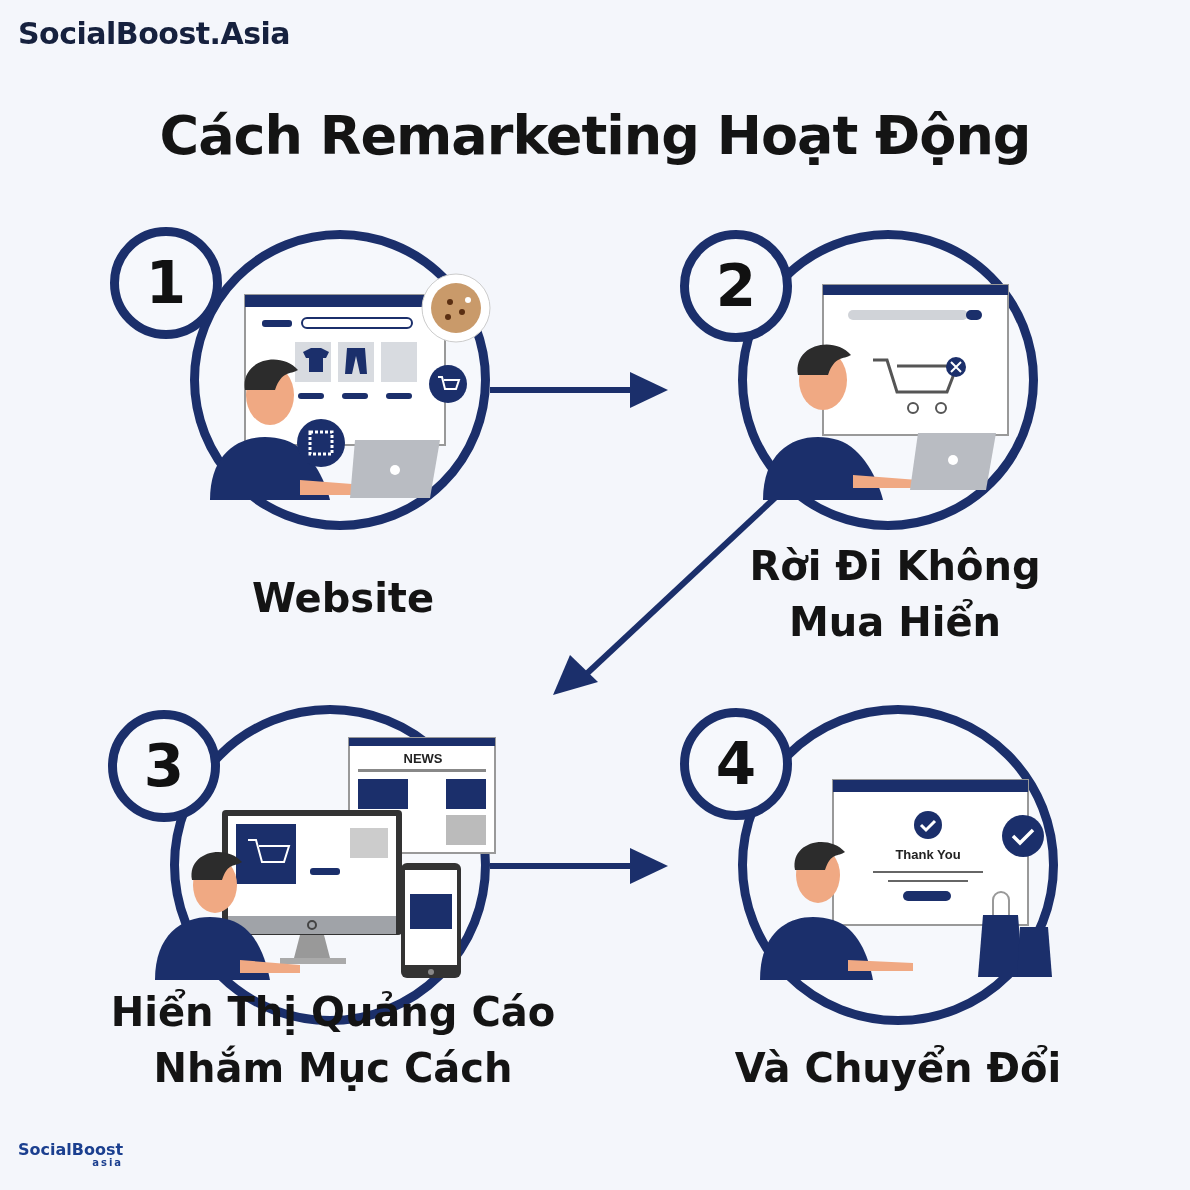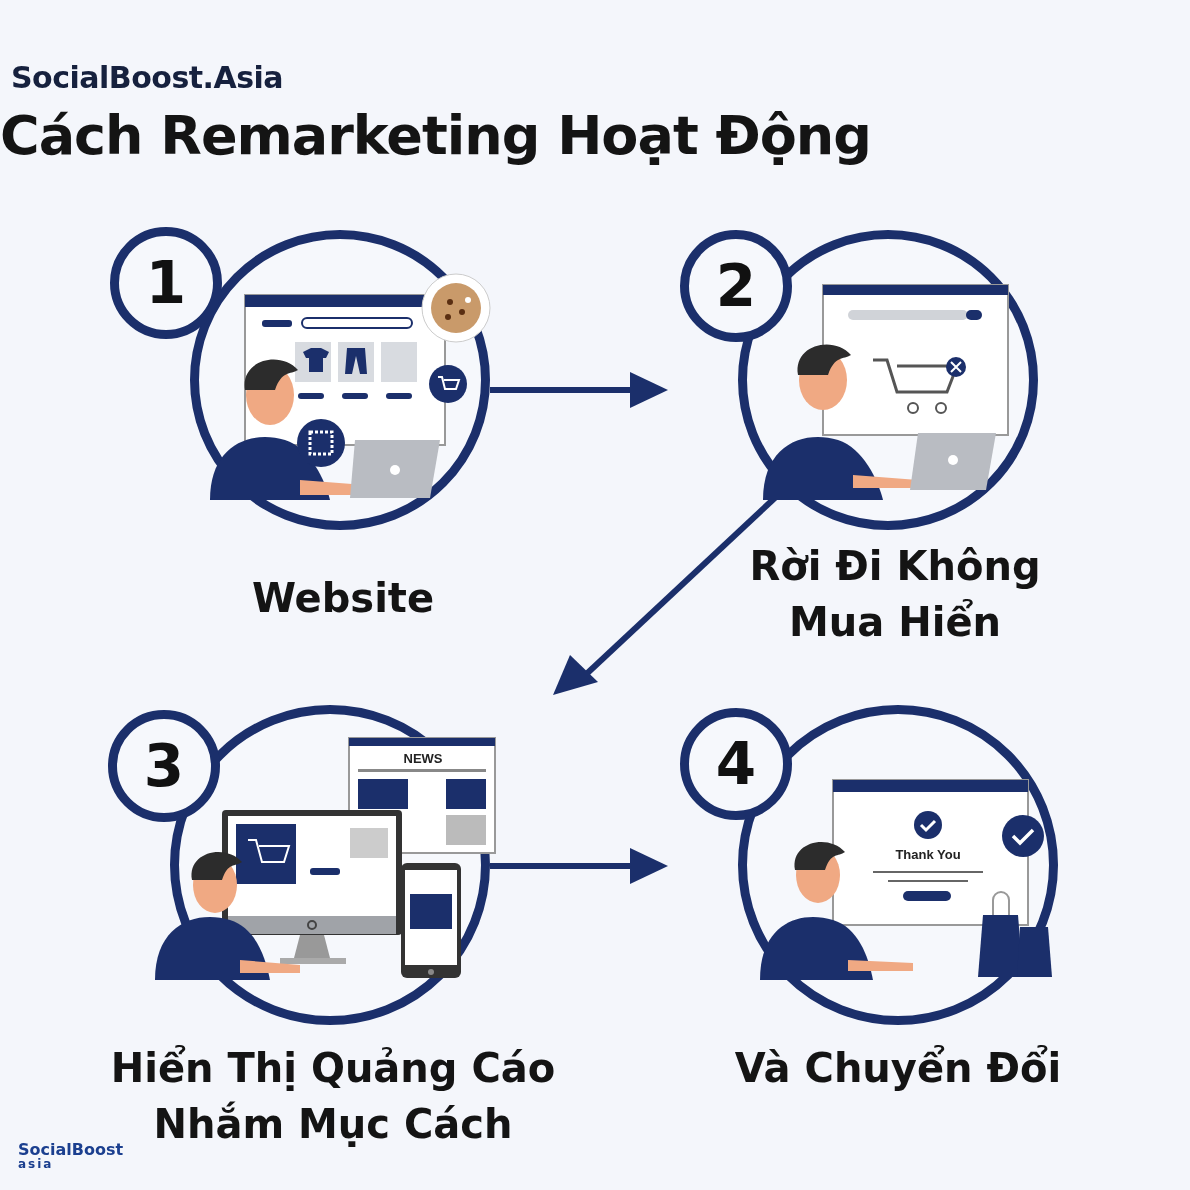--- a/index.html
+++ b/index.html
@@ -1,24 +1,24 @@
 <!DOCTYPE html>
 <html><head>
 <meta charset="utf-8">
 <style>
   html,body{margin:0;padding:0;}
   body{width:1190px;height:1190px;background:#f4f6fb;position:relative;overflow:hidden;font-family:"DejaVu Sans","Liberation Sans",sans-serif;color:#111;}
-  .brand{position:absolute;left:11px;top:16px;font-size:30px;font-weight:bold;color:#16213e;letter-spacing:-0.5px;margin-top:44px;}
-  .title{position:absolute;left:0;width:1190px;top:104px;font-size:54px;font-weight:bold;color:#141414;letter-spacing:-1px;}
+  .brand{position:absolute;left:18px;top:16px;font-size:30px;font-weight:bold;color:#16213e;letter-spacing:-0.5px;}
+  .title{position:absolute;left:0;width:1190px;top:104px;text-align:center;font-size:54px;font-weight:bold;color:#141414;letter-spacing:-1px;}
   .big{position:absolute;border:9px solid #1b2f6b;border-radius:50%;background:#f6f8fc;box-sizing:border-box;}
   .num{position:absolute;width:112px;height:112px;border:9px solid #1b2f6b;border-radius:50%;background:#f6f8fc;box-sizing:border-box;display:flex;align-items:center;justify-content:center;font-size:58px;font-weight:bold;color:#111;}
   .label{position:absolute;text-align:center;font-size:40px;font-weight:bold;line-height:56px;color:#141414;width:460px;}
   svg{position:absolute;overflow:visible;}
   .footer-logo{position:absolute;left:18px;top:1140px;font-size:16px;font-weight:bold;color:#1b3f8f;}
-  .footer-logo small{display:block;font-size:12px;color:#1b3f8f;text-align:left;letter-spacing:2px;margin-top:-2px;}
+  .footer-logo small{display:block;font-size:10px;color:#1b3f8f;text-align:right;letter-spacing:2px;margin-top:-2px;}
 </style>
 </head>
 <body>
 
 <div class="brand">SocialBoost.Asia</div>
 <div class="title">Cách Remarketing Hoạt Động</div>
 
 <svg style="left:0;top:0;width:1190px;height:1190px;pointer-events:none;">
   <line x1="490" y1="390" x2="640" y2="390" stroke="#1b2f6b" stroke-width="6"></line>
   <polygon points="630,372 668,390 630,408" fill="#1b2f6b"></polygon>
@@ -133,21 +133,21 @@
     <rect x="10" y="32" width="42" height="35" fill="#1b2f6b"></rect>
     <circle cx="31" cy="110" r="3" fill="#888"></circle>
   </svg>
   <svg style="left:150px;top:840px;width:170px;height:150px;">
     <path d="M5 140 C5 85 45 70 80 80 C105 88 115 115 120 140 Z" fill="#1b2f6b"></path>
     <ellipse cx="65" cy="45" rx="22" ry="28" fill="#f0a983"></ellipse>
     <path d="M42 40 C37 12 75 3 92 22 C85 27 78 22 72 40 Z" fill="#2c2c2c"></path>
     <path d="M90 120 L150 125 L150 133 L90 133Z" fill="#f0a983"></path>
   </svg>
   <div class="num" style="left:108px;top:710px;">3</div>
-  <div class="label" style="left:103px;top:1040px;">
+  <div class="label" style="left:103px;top:984px;">
     <div>Hiển Thị Quảng Cáo</div>
     <div>Nhắm Mục Cách</div>
   </div>
 </div>
 
 <div>
   <div class="big" style="left:738px;top:705px;width:320px;height:320px;"></div>
   <svg style="left:738px;top:705px;width:330px;height:320px;">
     <rect x="95" y="75" width="195" height="145" fill="#fff" stroke="#999" stroke-width="2"></rect>
     <rect x="95" y="75" width="195" height="12" fill="#1b2f6b"></rect>

